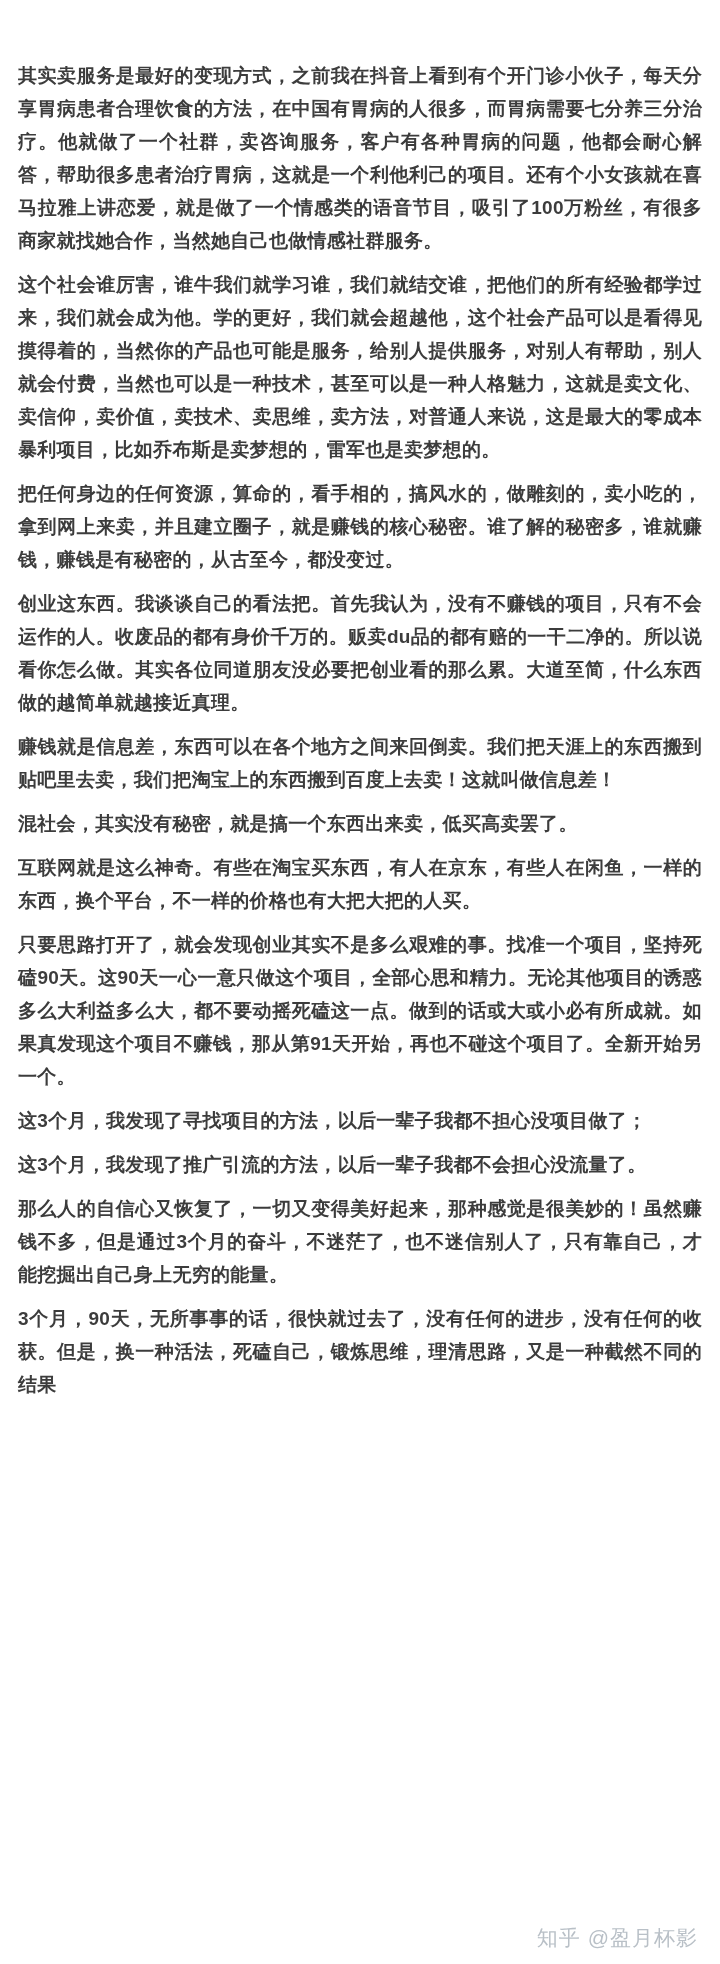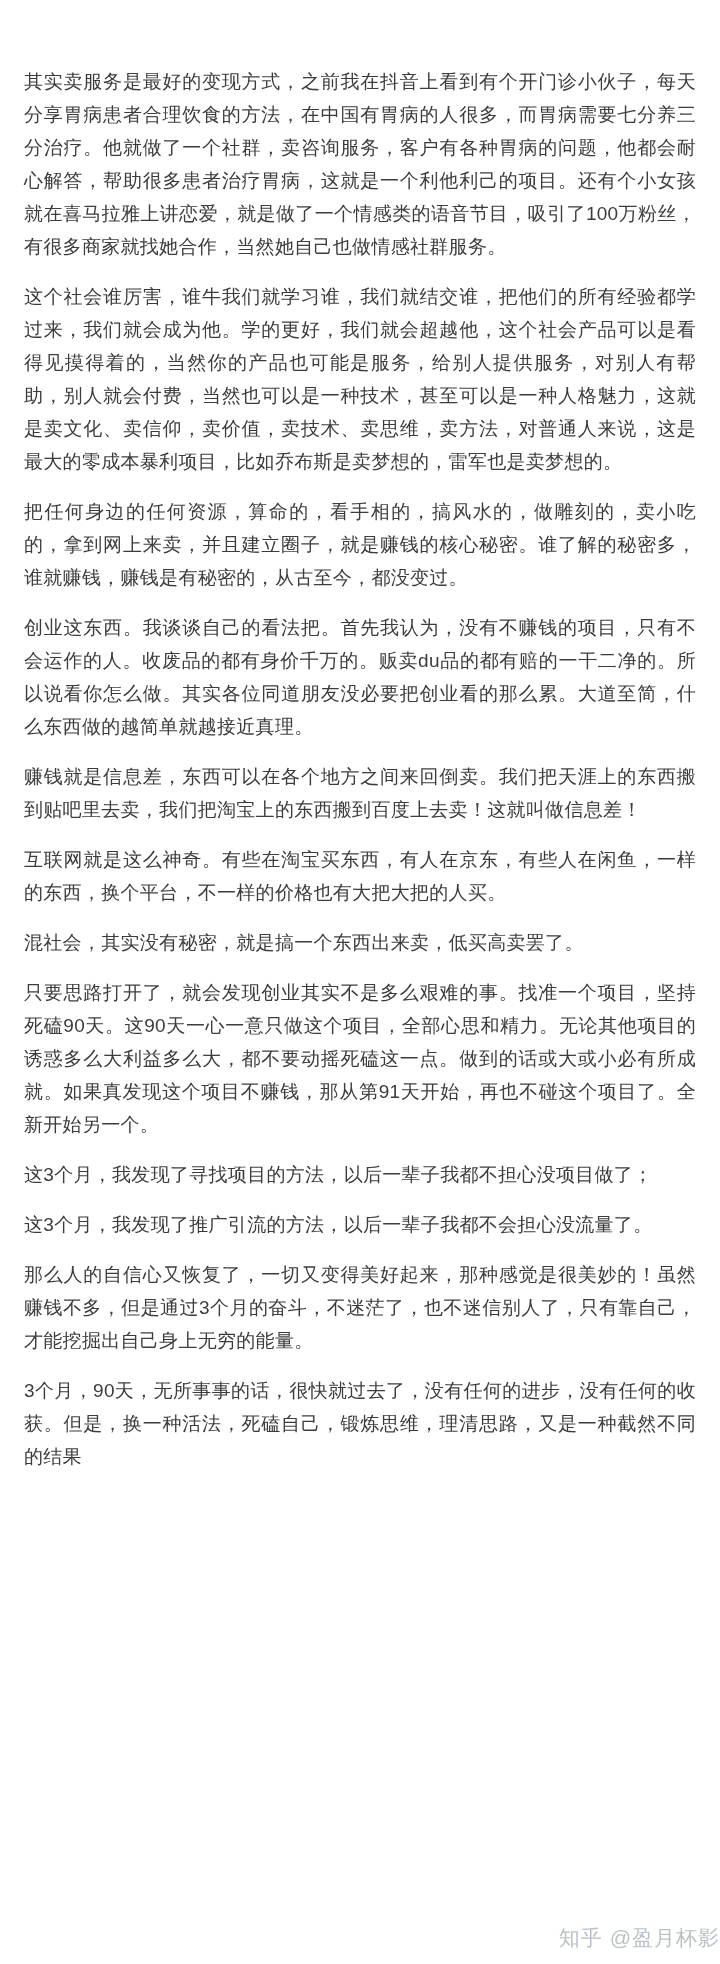--- a/index.html
+++ b/index.html
@@ -13,65 +13,66 @@
     min-height: 1964px;
     margin: 0 auto;
     background: #ffffff;
     overflow: hidden;
     font-family: "Liberation Sans", "DejaVu Sans", sans-serif;
   }
   .article {
     padding: 48px 7px 30px 7px;
   }
   p.para {
-    margin: 17px;
+    margin: 11px;
     font-size: 19px;
     line-height: 33px;
     letter-spacing: 0.3px;
     color: #3c3c3c;
     text-align: justify;
     word-break: break-all;
+    font-weight: bold;
   }
   
   .mt-64 { margin-top: 64px; }
   .mt-55 { margin-top: 55px; }
   .mt-52 { margin-top: 52px; }
   .mt-45 { margin-top: 45px; }
   .mt-40 { margin-top: 40px; }
   .mt-27 { margin-top: 27px; }
   .mt-26 { margin-top: 26px; }
   .mt-24 { margin-top: 24px; }
   .mt-22 { margin-top: 22px; }
   .mt-4  { margin-top: 4px; }
   .mt-0  { margin-top: 0; }
   .watermark {
     position: absolute;
-    right: 0;
+    right: 22px;
     bottom: 14px;
     font-size: 21px;
     line-height: 24px;
     letter-spacing: 1px;
     color: #b9c0c7;
     white-space: nowrap;
     pointer-events: none;
     text-align: center;
   }
 </style>
 </head>
 <body>
 
 <div class="page" style="background: rgb(255, 255, 255);">
   <div class="article">
     <p class="para">其实卖服务是最好的变现方式，之前我在抖音上看到有个开门诊小伙子，每天分享胃病患者合理饮食的方法，在中国有胃病的人很多，而胃病需要七分养三分治疗。他就做了一个社群，卖咨询服务，客户有各种胃病的问题，他都会耐心解答，帮助很多患者治疗胃病，这就是一个利他利己的项目。还有个小女孩就在喜马拉雅上讲恋爱，就是做了一个情感类的语音节目，吸引了100万粉丝，有很多商家就找她合作，当然她自己也做情感社群服务。</p>
     <p class="para mt-55">这个社会谁厉害，谁牛我们就学习谁，我们就结交谁，把他们的所有经验都学过来，我们就会成为他。学的更好，我们就会超越他，这个社会产品可以是看得见摸得着的，当然你的产品也可能是服务，给别人提供服务，对别人有帮助，别人就会付费，当然也可以是一种技术，甚至可以是一种人格魅力，这就是卖文化、卖信仰，卖价值，卖技术、卖思维，卖方法，对普通人来说，这是最大的零成本暴利项目，比如乔布斯是卖梦想的，雷军也是卖梦想的。</p>
     <p class="para mt-64">把任何身边的任何资源，算命的，看手相的，搞风水的，做雕刻的，卖小吃的，拿到网上来卖，并且建立圈子，就是赚钱的核心秘密。谁了解的秘密多，谁就赚钱，赚钱是有秘密的，从古至今，都没变过。</p>
     <p class="para mt-45">创业这东西。我谈谈自己的看法把。首先我认为，没有不赚钱的项目，只有不会运作的人。收废品的都有身价千万的。贩卖du品的都有赔的一干二净的。所以说看你怎么做。其实各位同道朋友没必要把创业看的那么累。大道至简，什么东西做的越简单就越接近真理。</p>
     <p class="para mt-0">赚钱就是信息差，东西可以在各个地方之间来回倒卖。我们把天涯上的东西搬到贴吧里去卖，我们把淘宝上的东西搬到百度上去卖！这就叫做信息差！</p>
+    <p class="para mt-4">混社会，其实没有秘密，就是搞一个东西出来卖，低买高卖罢了。</p>
     <p class="para mt-40">互联网就是这么神奇。有些在淘宝买东西，有人在京东，有些人在闲鱼，一样的东西，换个平台，不一样的价格也有大把大把的人买。</p>
-    <p class="para mt-4">混社会，其实没有秘密，就是搞一个东西出来卖，低买高卖罢了。</p>
     <p class="para mt-55">只要思路打开了，就会发现创业其实不是多么艰难的事。找准一个项目，坚持死磕90天。这90天一心一意只做这个项目，全部心思和精力。无论其他项目的诱惑多么大利益多么大，都不要动摇死磕这一点。做到的话或大或小必有所成就。如果真发现这个项目不赚钱，那从第91天开始，再也不碰这个项目了。全新开始另一个。</p>
     <p class="para mt-26">这3个月，我发现了寻找项目的方法，以后一辈子我都不担心没项目做了；</p>
     <p class="para mt-0">这3个月，我发现了推广引流的方法，以后一辈子我都不会担心没流量了。</p>
     <p class="para mt-24">那么人的自信心又恢复了，一切又变得美好起来，那种感觉是很美妙的！虽然赚钱不多，但是通过3个月的奋斗，不迷茫了，也不迷信别人了，只有靠自己，才能挖掘出自己身上无穷的能量。</p>
     <p class="para mt-27">3个月，90天，无所事事的话，很快就过去了，没有任何的进步，没有任何的收获。但是，换一种活法，死磕自己，锻炼思维，理清思路，又是一种截然不同的结果</p>
   </div>
   <div class="watermark" style="color: rgb(185, 192, 199);">知乎 @盈月杯影</div>
 </div>
 
 </body></html>

